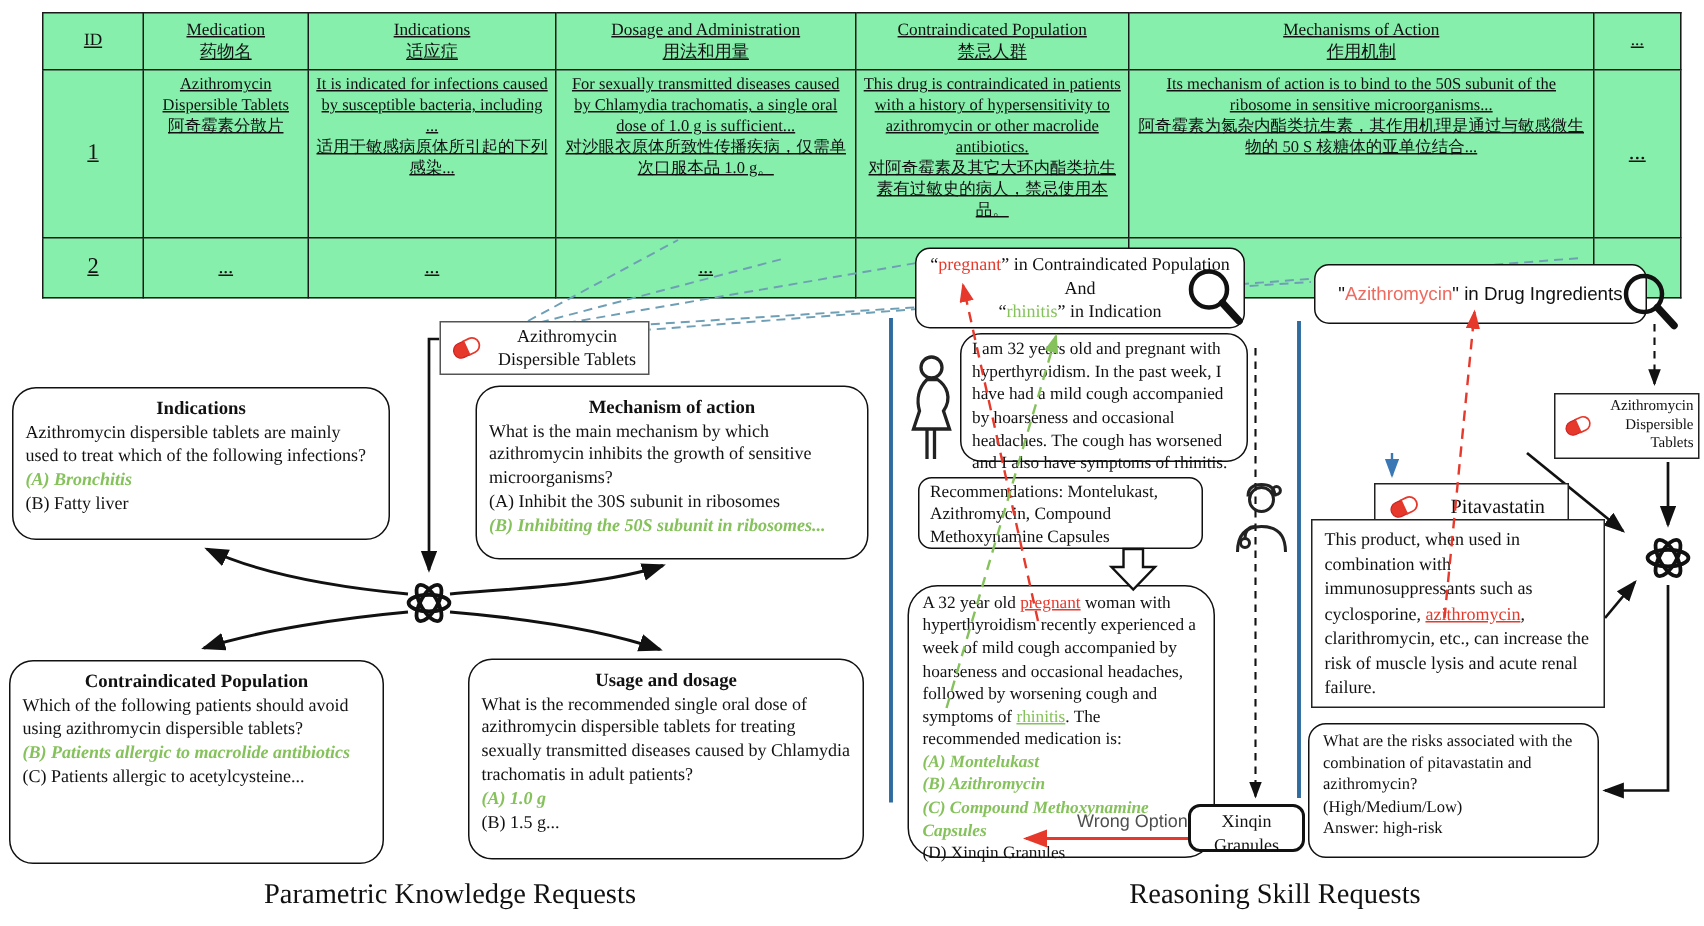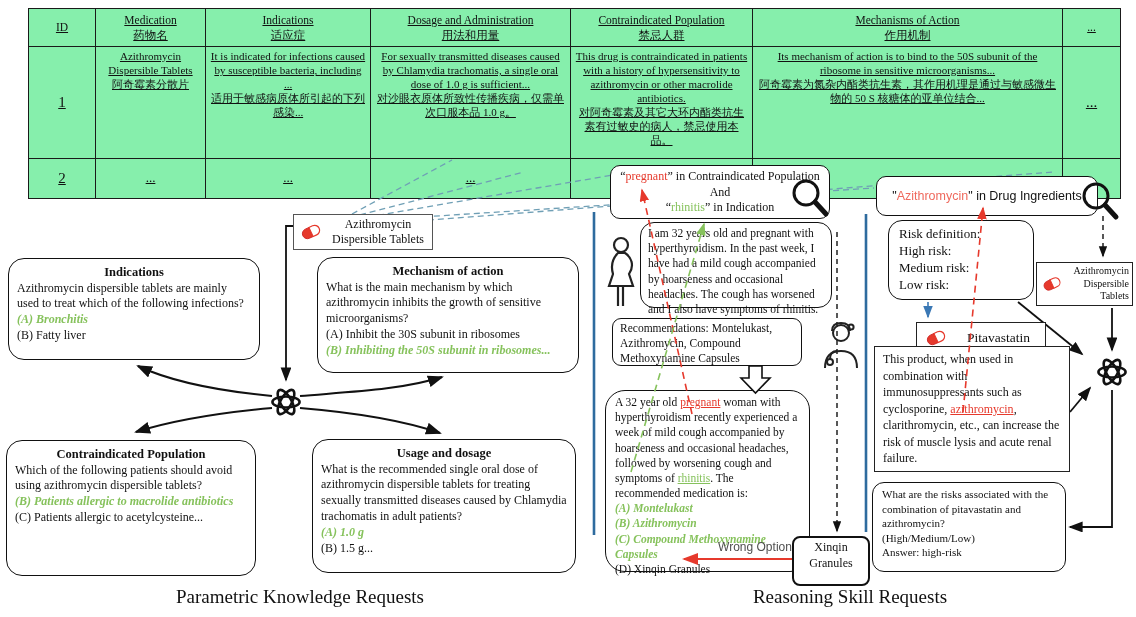--- a/index.html
+++ b/index.html
@@ -239,37 +239,31 @@
   <div class="abs qbox" style="left:605px;top:390px;width:205px;height:182px;border-radius:20px;font-size:11.5px;padding:4px 9px;">
     <div><span>A 32 year old </span><span class="u-red">pregnant</span><span> woman with hyperthyroidism recently experienced a week of mild cough accompanied by hoarseness and occasional headaches, followed by worsening cough and symptoms of </span><span class="u-green">rhinitis</span><span>. The recommended medication is:</span></div>
     <div class="green">(A)  Montelukast</div>
     <div class="green">(B)  Azithromycin</div>
     <div class="green">(C) Compound Methoxynamine Capsules</div>
     <div>(D) Xinqin Granules</div>
   </div>
 
   <div class="abs sans" style="left:700px;top:540px;width:110px;text-align:center;font-size:12px;color:#4f4f4f;z-index:5;">Wrong Option</div>
 
-  <div class="abs qbox" style="left:792px;top:536px;width:78px;height:50px;border-radius:8px;border-width:2px;text-align:center;padding:2px;line-height:1.3;">
+  <div class="abs qbox" style="left:792px;top:536px;width:78px;height:32px;border-radius:8px;border-width:2px;text-align:center;padding:2px;line-height:1.3;">
     <span class="cellline">Xinqin</span>
     <span class="cellline">Granules</span>
   </div>
 
   <div class="abs caption" style="left:700px;top:586px;width:300px;">Reasoning Skill Requests</div>
 
   <div class="abs qbox sans" style="left:876px;top:176px;width:222px;height:40px;border-radius:10px;text-align:center;font-size:12.5px;display:flex;align-items:center;justify-content:center;">
     <span><span>"</span><span style="color:#ef6a5e;">Azithromycin</span><span>" in Drug Ingredients</span></span>
   </div>
 
-  <div class="abs qbox" style="left:888px;top:220px;width:146px;height:80px;border-radius:14px;font-size:13px;padding:5px 10px;line-height:1.3;">
-    <div>Risk definition:</div>
-    <div>High risk:</div>
-    <div>Medium risk:</div>
-    <div>Low risk:</div>
-  </div>
 
   <div class="abs plainbox" style="left:1036px;top:262px;width:97px;height:44px;display:flex;align-items:center;gap:2px;padding:2px 3px;">
     <svg width="24" height="16" viewBox="0 0 26 16">
       <g transform="rotate(-25 13 8)">
         <path d="M4,8 a5,5 0 0 1 5,-5 h4 v10 h-4 a5,5 0 0 1 -5,-5 z" fill="#e6392c" stroke="#c22" stroke-width="0.8"></path>
         <path d="M13,3 h4 a5,5 0 0 1 0,10 h-4 z" fill="#fff" stroke="#e6392c" stroke-width="1.2"></path>
       </g>
     </svg>
     <div style="flex:1;text-align:right;font-size:10px;line-height:1.25;">
       <span class="cellline">Azithromycin</span>

